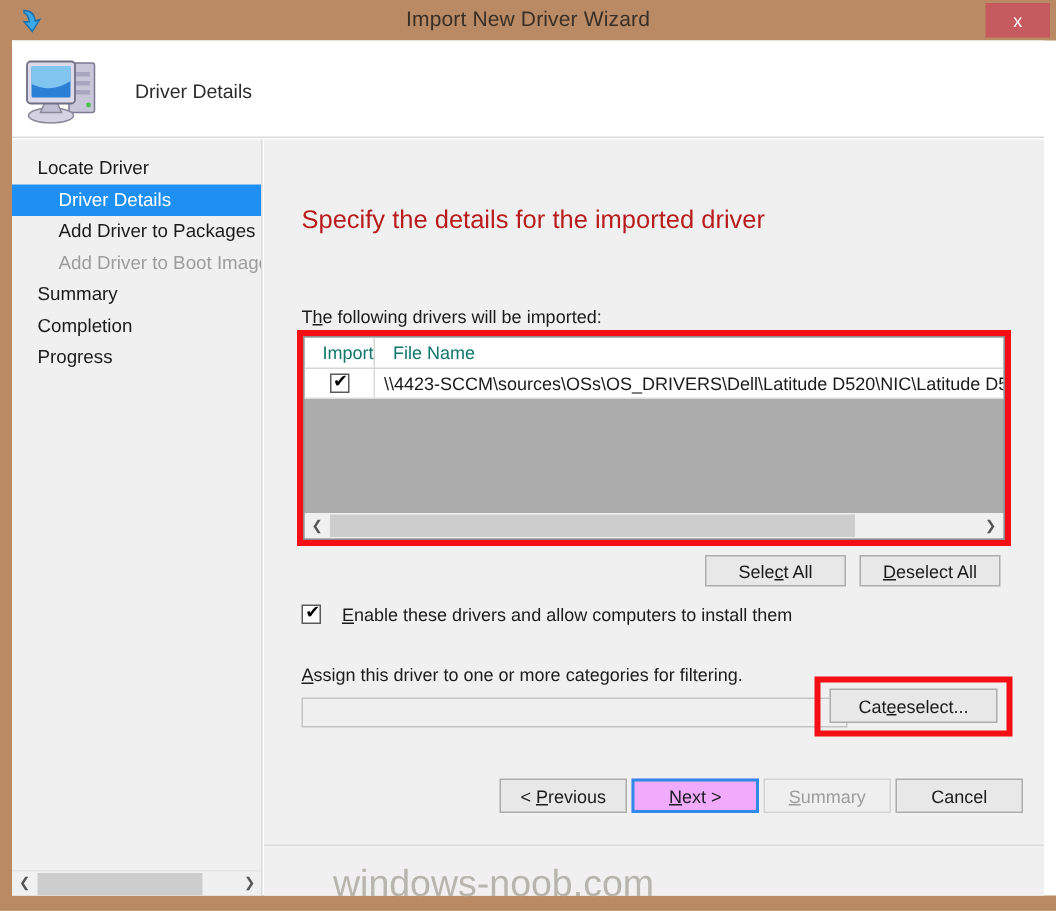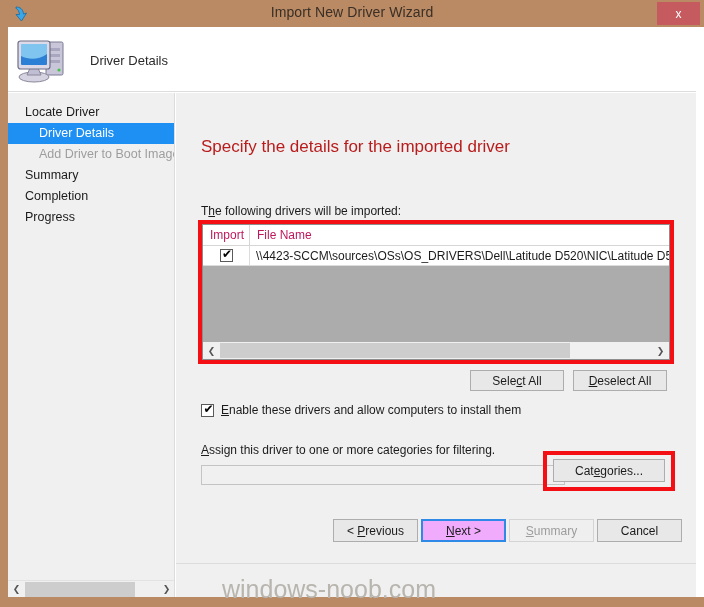--- a/index.html
+++ b/index.html
@@ -147,23 +147,23 @@
     border: 1px solid #8d8d8d;
     overflow: hidden;
   }
   #grid-header {
     display: flex;
     height: 21px;
     background: #ffffff;
     border-bottom: 1px solid #d6d6d6;
   }
   .gh-cell {
-    font-size: 12px; color: #be185d;
+    font-size: 12px; color: #0f766e;
     line-height: 21px;
-    padding-left: 7px;
+    padding-left: 12px;
     border-right: 1px solid #d6d6d6;
     white-space: nowrap;
   }
   .gh-import { width: 47px; }
   .gh-file   { flex: 1; border-right: none; }
 
   #grid-row {
     display: flex;
     height: 20px;
     background: #ffffff;
@@ -229,21 +229,21 @@
     position: absolute; left: 294px; top: 277px;
     width: 94px; height: 21px;
   }
   #deselect-all {
     position: absolute; left: 397px; top: 277px;
     width: 94px; height: 21px;
   }
 
   #enable-row {
     position: absolute; left: 25px; top: 310px;
-    display: flex; align-items: flex-end; gap: 7px;
+    display: flex; align-items: flex-start; gap: 14px;
   }
   #enable-label { font-size: 12px; color: #1b1b1b; }
   #enable-label u { text-decoration: underline; }
 
   #assign-text {
     position: absolute; left: 25px; top: 350px;
     font-size: 12px; color: #1b1b1b;
   }
   #assign-text u { text-decoration: underline; }
 
@@ -332,20 +332,21 @@
           <path d="M5 12 h26 v10 c-9 6 -18 6 -26 2 z" fill="#8fd0f5" opacity="0.85"></path>
         </svg>
       </div>
       <div id="header-title">Driver Details</div>
     </div>
 
     <div id="sidebar">
       <div id="nav-list">
           <div class="nav-item group">Locate Driver</div>
           <div class="nav-item sub selected">Driver Details</div>
+          <div class="nav-item sub">Add Driver to Packages</div>
           <div class="nav-item sub disabled">Add Driver to Boot Image</div>
           <div class="nav-item group">Summary</div>
           <div class="nav-item group">Completion</div>
           <div class="nav-item group">Progress</div>
         </div>
       <div id="sidebar-scrollbar">
         <div class="sb-arrow">❮</div>
         <div id="sidebar-thumb" style="width:110px"></div>
         <div id="sidebar-track-right"></div>
         <div class="sb-arrow">❯</div>
@@ -388,21 +389,21 @@
       <div id="enable-row">
         <span class="wincheck"></span>
         <span id="enable-label"><span></span><u>E</u><span>nable these drivers and allow computers to install them</span></span>
       </div>
 
       <div id="assign-text"><span></span><u>A</u><span>ssign this driver to one or more categories for filtering.</span></div>
 
       <input id="cat-input" type="text" value="" style="">
 
       <div id="cat-highlight" style="border-color: rgb(244, 15, 20);"></div>
-      <button class="btn" id="categories-button"><span>Cat</span><u>e</u><span>gories...</span></button>
+      <button class="btn" id="categories-button"><span>Cat</span><u>e</u><span>eselect...</span></button>
 
       <div id="footer-sep"></div>
       <div id="footer"></div>
     </div>
 
     <button class="btn footer-btn" id="btn-previous"><span>&lt; </span><u>P</u><span>revious</span></button>
 
     <button class="btn footer-btn focused" id="btn-next"><span></span><u>N</u><span>ext &gt;</span></button>
 
     <button class="btn footer-btn disabled" id="btn-summary"><span></span><u>S</u><span>ummary</span></button>

